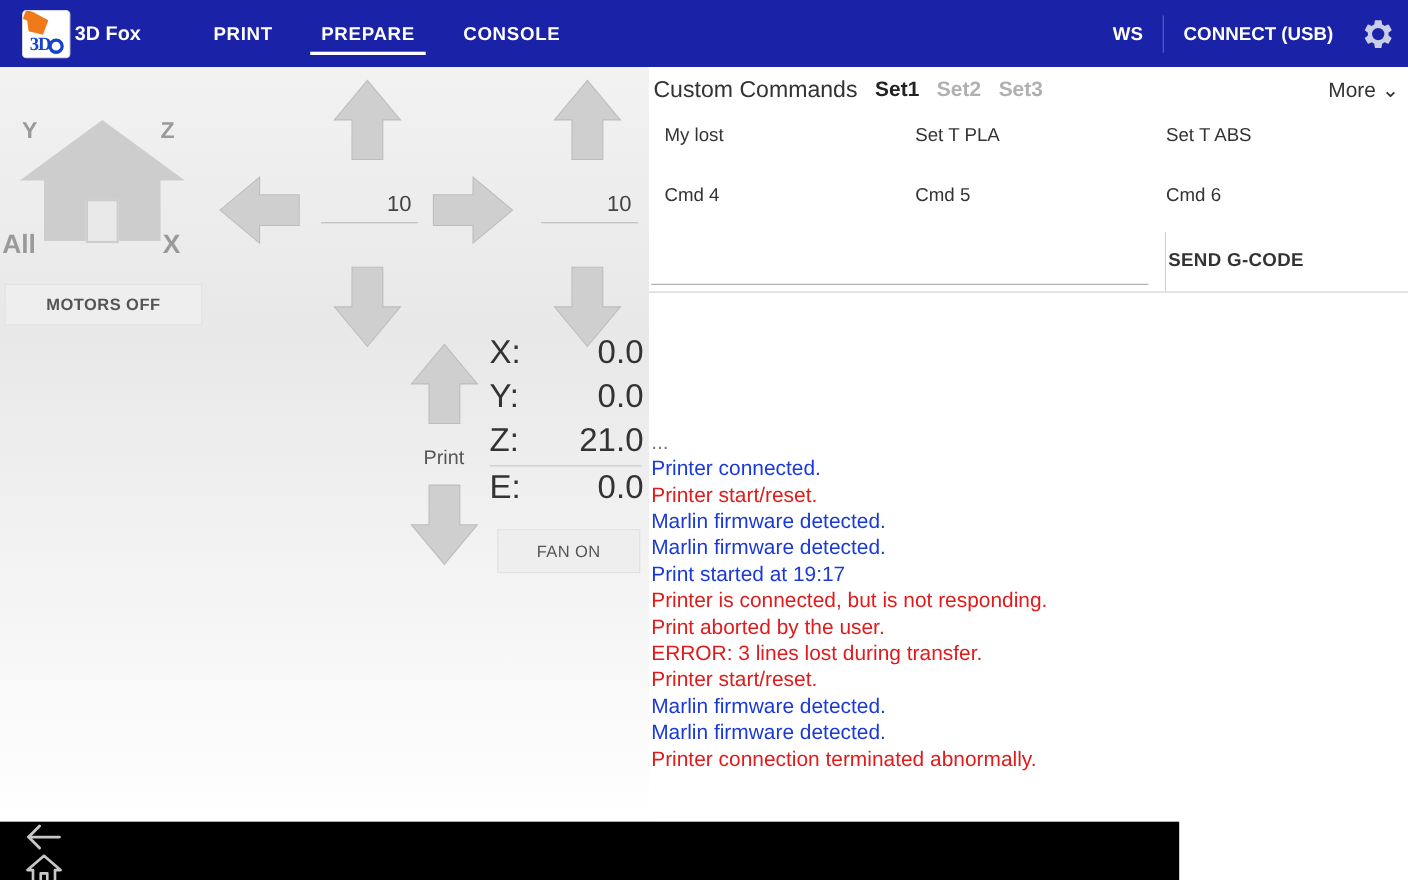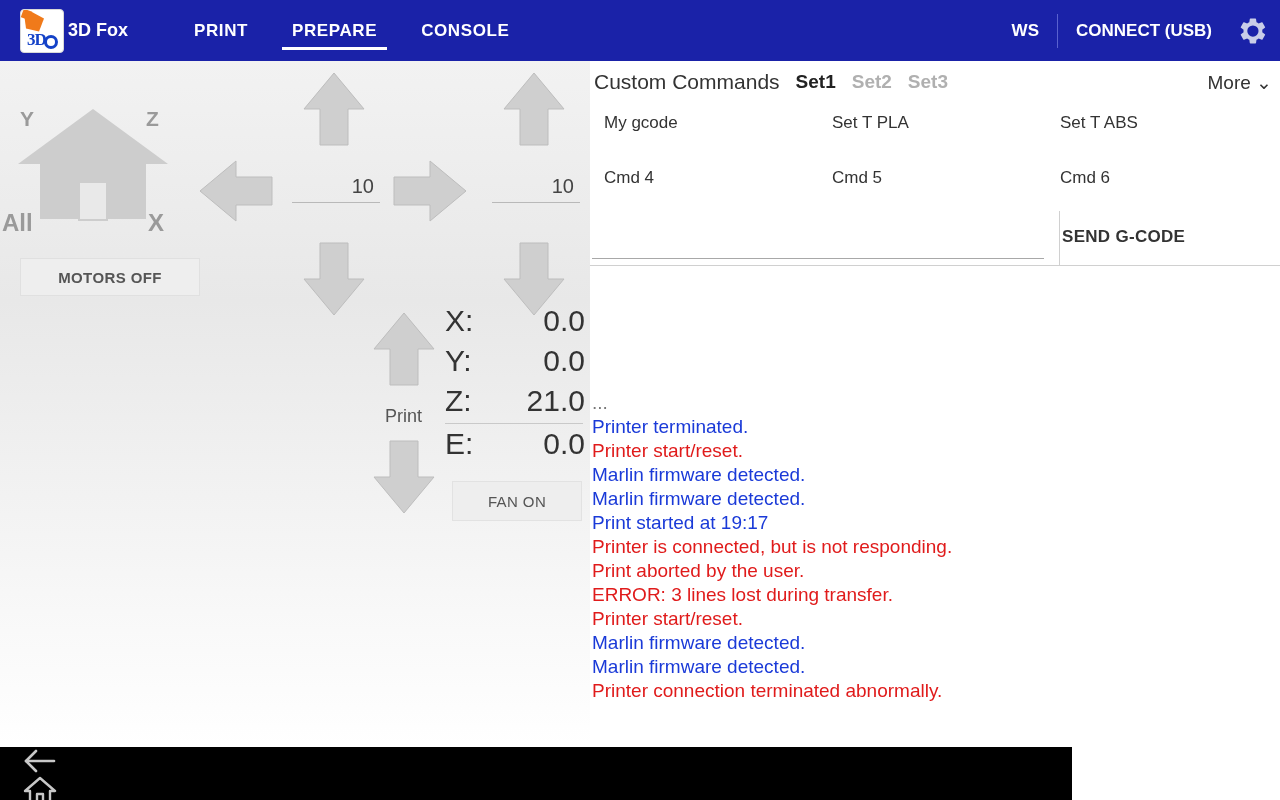--- a/index.html
+++ b/index.html
@@ -101,21 +101,21 @@
     position: absolute; left: 60px; top: 72px; width: 30px; height: 40px;
     background: #e9e9e9; border: 2px solid #cdcdcd;
   }
   .axis-lbl { position: absolute; color: #9a9a9a; font-size: 21px; font-weight: bold; }
   .axis-y { left: 20px; top: 26px; }
   .axis-z { left: 146px; top: 26px; }
   .axis-all { left: 2px; top: 128px; font-size: 24px; }
   .axis-x { left: 148px; top: 128px; font-size: 24px; }
 
   .motors-off {
-    position: absolute; left: 20px; top: 197px; width: 180px; height: 38px;
+    position: absolute; left: 4px; top: 197px; width: 180px; height: 38px;
     background: #eeeeee; border: 1px solid #e0e0e0;
     display: flex; align-items: center; justify-content: center;
     color: #555555; font-size: 15px; font-weight: bold; letter-spacing: .4px;
     cursor: pointer;
   }
 
   
   .arrow { position: absolute; cursor: pointer; }
   .arr-up, .arr-down { width: 64px; height: 76px; }
   .arr-left, .arr-right { width: 76px; height: 64px; }
@@ -330,36 +330,36 @@
 
       <div class="cc-header">
         <span class="cc-title">Custom Commands</span>
         <span class="cc-set">Set1</span>
         <span class="cc-set inactive">Set2</span>
         <span class="cc-set inactive">Set3</span>
         <span class="cc-more"><span>More</span> <span>⌄</span></span>
       </div>
 
       <div class="cmd-grid">
-        <div class="cmd-btn" style="left:4px;  top:4px;">My gcode</div>
+        <div class="cmd-btn" style="left:4px;  top:4px;">My lost</div>
         <div class="cmd-btn" style="left:232px;top:4px;">Set T PLA</div>
         <div class="cmd-btn" style="left:460px;top:4px;">Set T ABS</div>
         <div class="cmd-btn" style="left:4px;  top:59px;">Cmd 4</div>
         <div class="cmd-btn" style="left:232px;top:59px;">Cmd 5</div>
         <div class="cmd-btn" style="left:460px;top:59px;">Cmd 6</div>
       </div>
 
       <div class="vert-divider"></div>
       <div class="gcode-input" title=""></div>
       <div class="send-gcode">SEND G-CODE</div>
       <div class="cc-divider"></div>
 
       <div class="console-log">
         <div class="log-line log-grey">...</div>
-        <div class="log-line log-blue">Printer terminated.</div>
+        <div class="log-line log-blue">Printer connected.</div>
         <div class="log-line log-red">Printer start/reset.</div>
         <div class="log-line log-blue">Marlin firmware detected.</div>
         <div class="log-line log-blue">Marlin firmware detected.</div>
         <div class="log-line log-blue">Print started at 19:17</div>
         <div class="log-line log-red">Printer is connected, but is not responding.</div>
         <div class="log-line log-red">Print aborted by the user.</div>
         <div class="log-line log-red">ERROR: 3 lines lost during transfer.</div>
         <div class="log-line log-red">Printer start/reset.</div>
         <div class="log-line log-blue">Marlin firmware detected.</div>
         <div class="log-line log-blue">Marlin firmware detected.</div>

